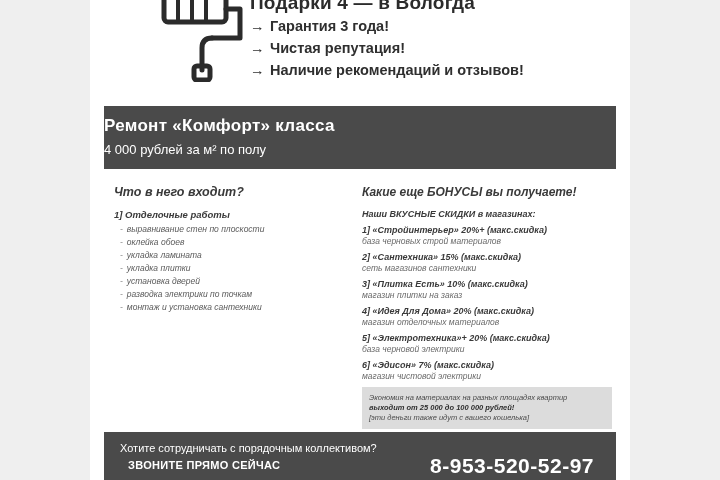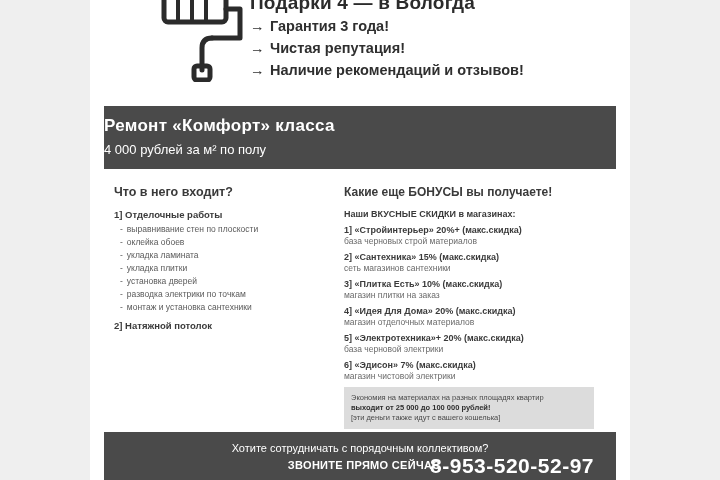--- a/index.html
+++ b/index.html
@@ -95,20 +95,22 @@
   }
   .banner-sub {
     font-size: 13px;
     margin-top: 6px;
   }
 
   
   .columns {
     display: flex;
     padding: 16px 16px 0 24px;
+    gap: 18px;
+    font-style: italic;
   }
   .col-left { width: 230px; }
   .col-right { width: 252px; }
 
   .col-title {
     font-size: 12.5px;
     font-weight: bold;
     color: #3a3a3a;
     margin-bottom: 10px;
   }
@@ -161,21 +163,20 @@
   .footer {
     position: absolute;
     left: 14px;
     right: 14px;
     bottom: 0;
     background: #4a4a4a;
     color: #ffffff;
     padding: 10px 16px 14px 16px;
     height: 48px;
     box-sizing: border-box;
-    text-align: center;
   }
   .footer-q {
     font-size: 11px;
     margin-bottom: 5px;
   }
   .footer-cta {
     font-size: 11px;
     font-weight: bold;
     letter-spacing: .3px;
     margin-left: 8px;
@@ -241,21 +242,20 @@
           <div class="bullet"><span class="dash">-</span><span>выравнивание стен по плоскости</span></div>
           <div class="bullet"><span class="dash">-</span><span>оклейка обоев</span></div>
           <div class="bullet"><span class="dash">-</span><span>укладка ламината</span></div>
           <div class="bullet"><span class="dash">-</span><span>укладка плитки</span></div>
           <div class="bullet"><span class="dash">-</span><span>установка дверей</span></div>
           <div class="bullet"><span class="dash">-</span><span>разводка электрики по точкам</span></div>
           <div class="bullet"><span class="dash">-</span><span>монтаж и установка сантехники</span></div>
         </div>
 
         <div>
-          <div class="group-head">2] Натяжной потолок</div>
         </div>
 
       </div>
 
       <div class="col-right">
         <div class="col-title right">Какие еще БОНУСЫ вы получаете!</div>
         <div class="bonus-head">Наши ВКУСНЫЕ СКИДКИ в магазинах:</div>
 
         <div class="bonus-item">1] «Стройинтерьер» 20%+ (макс.скидка)</div>
         <div class="bonus-sub">база черновых строй материалов</div>

